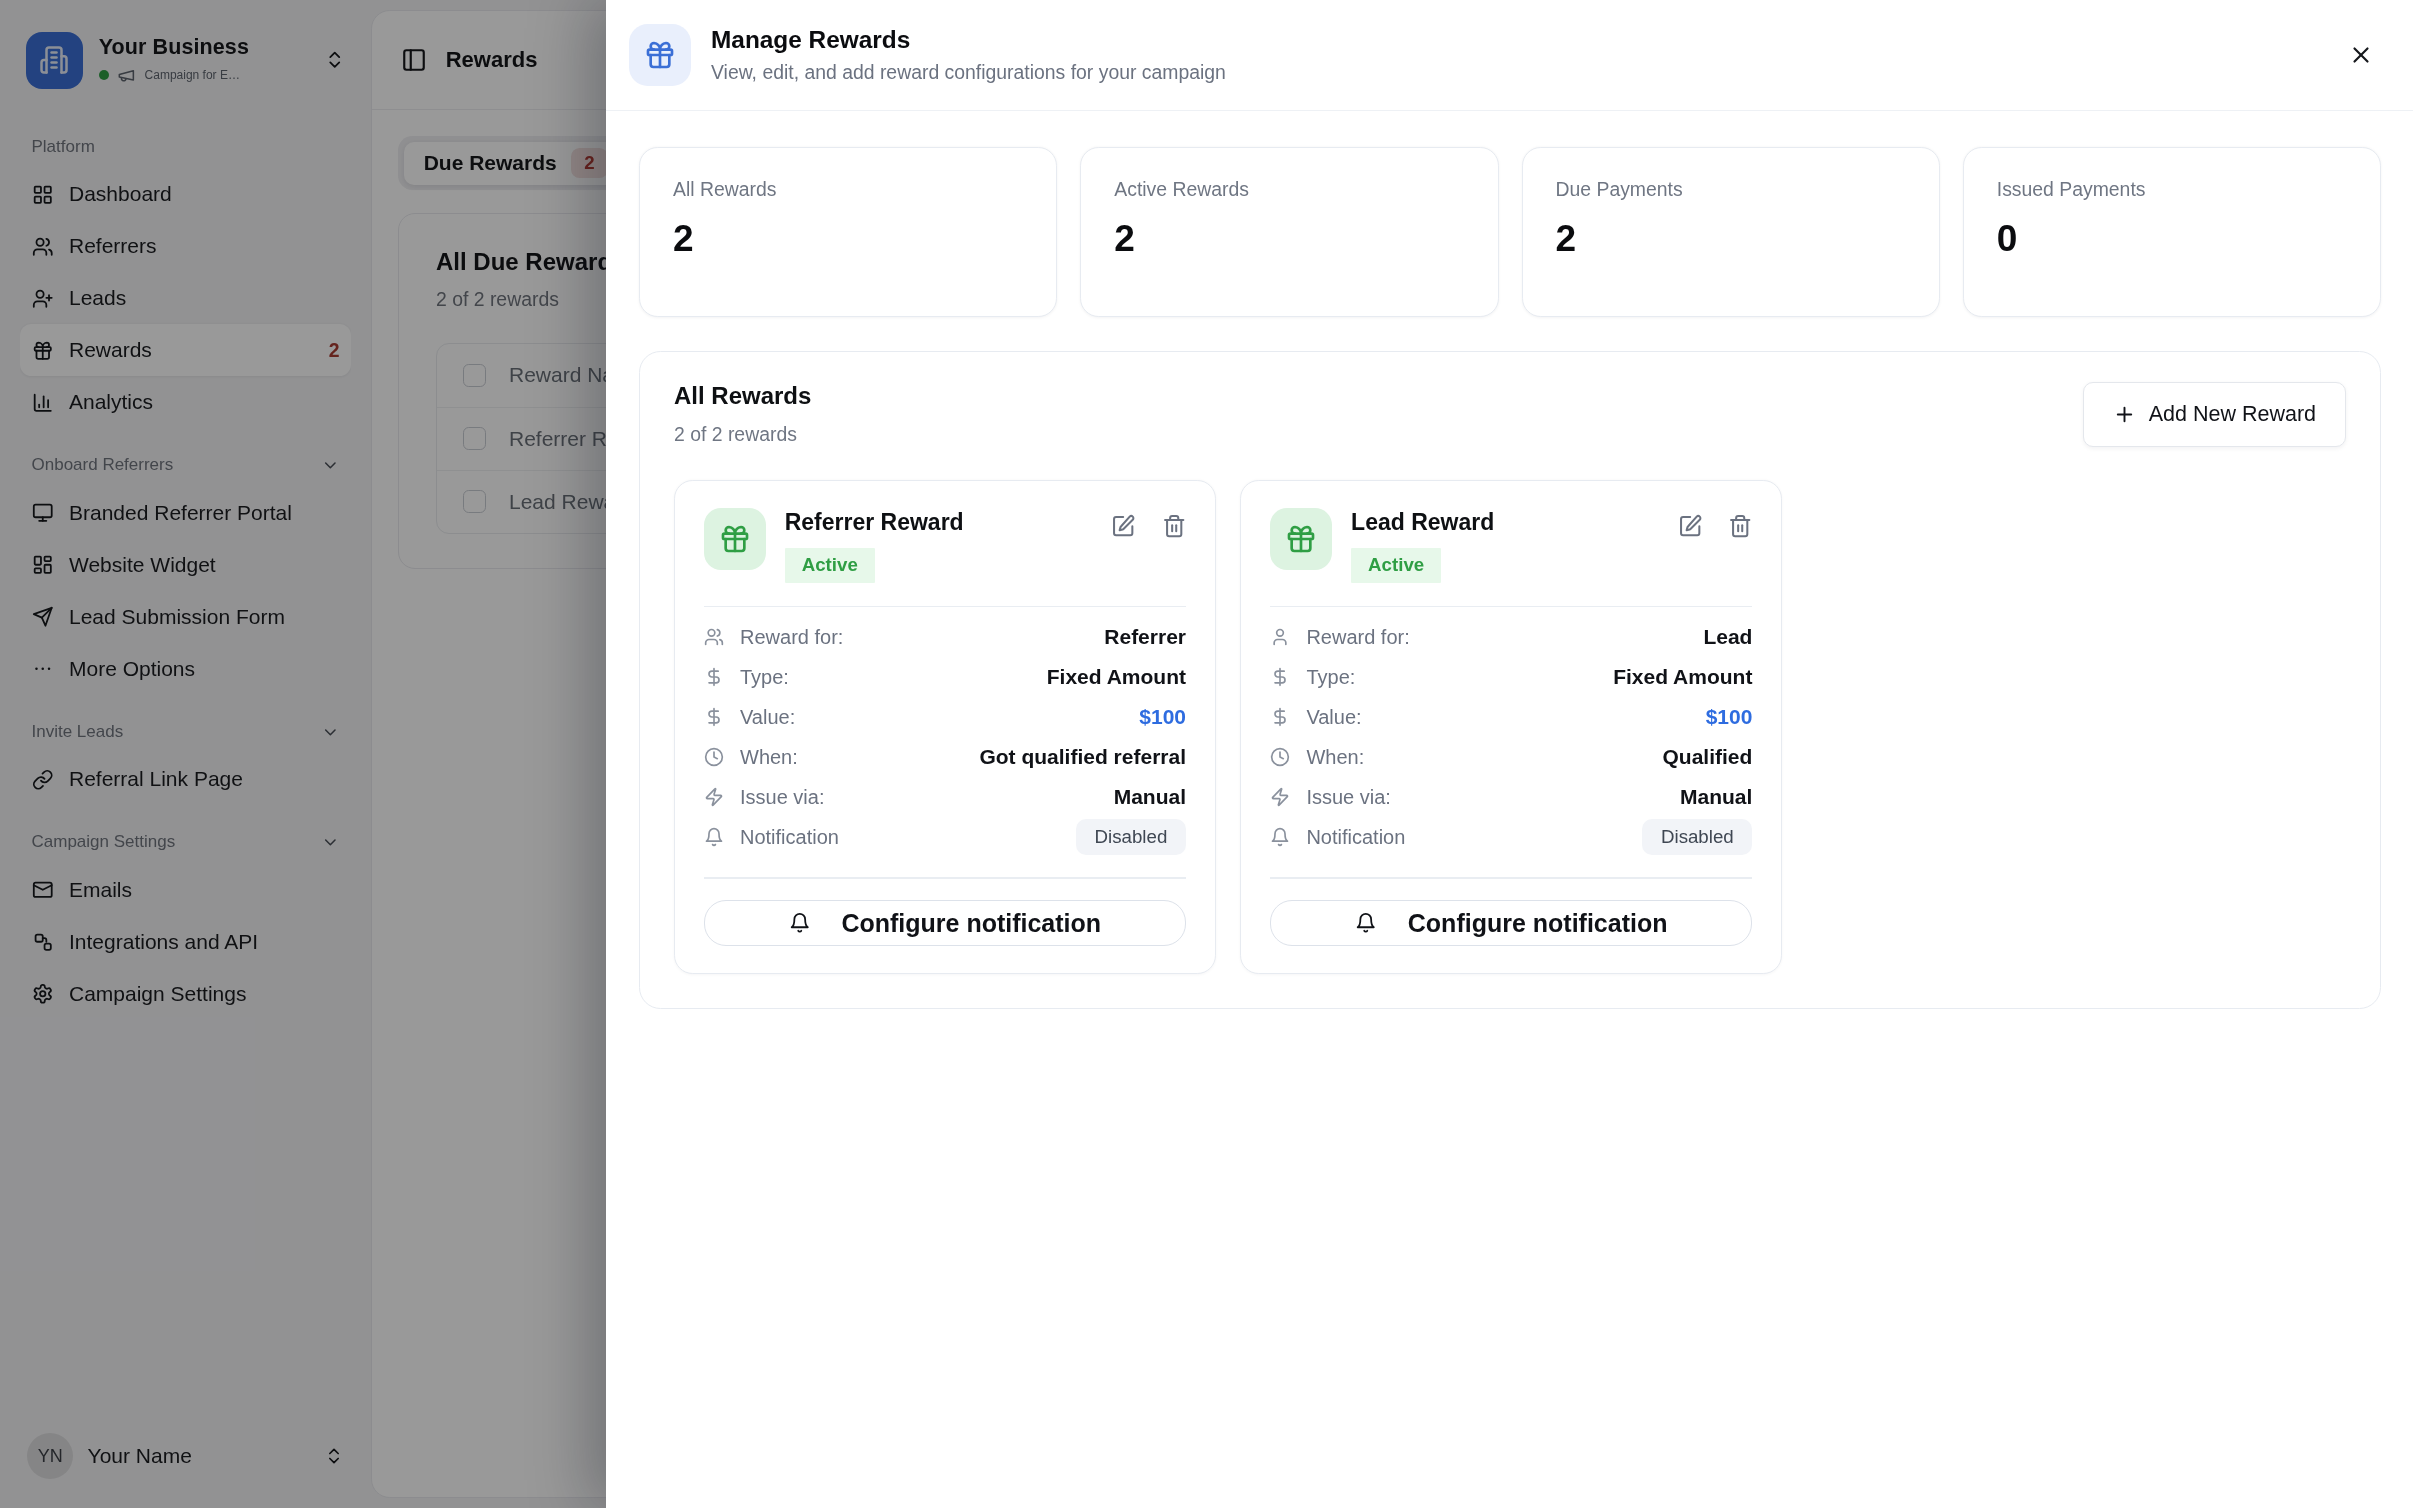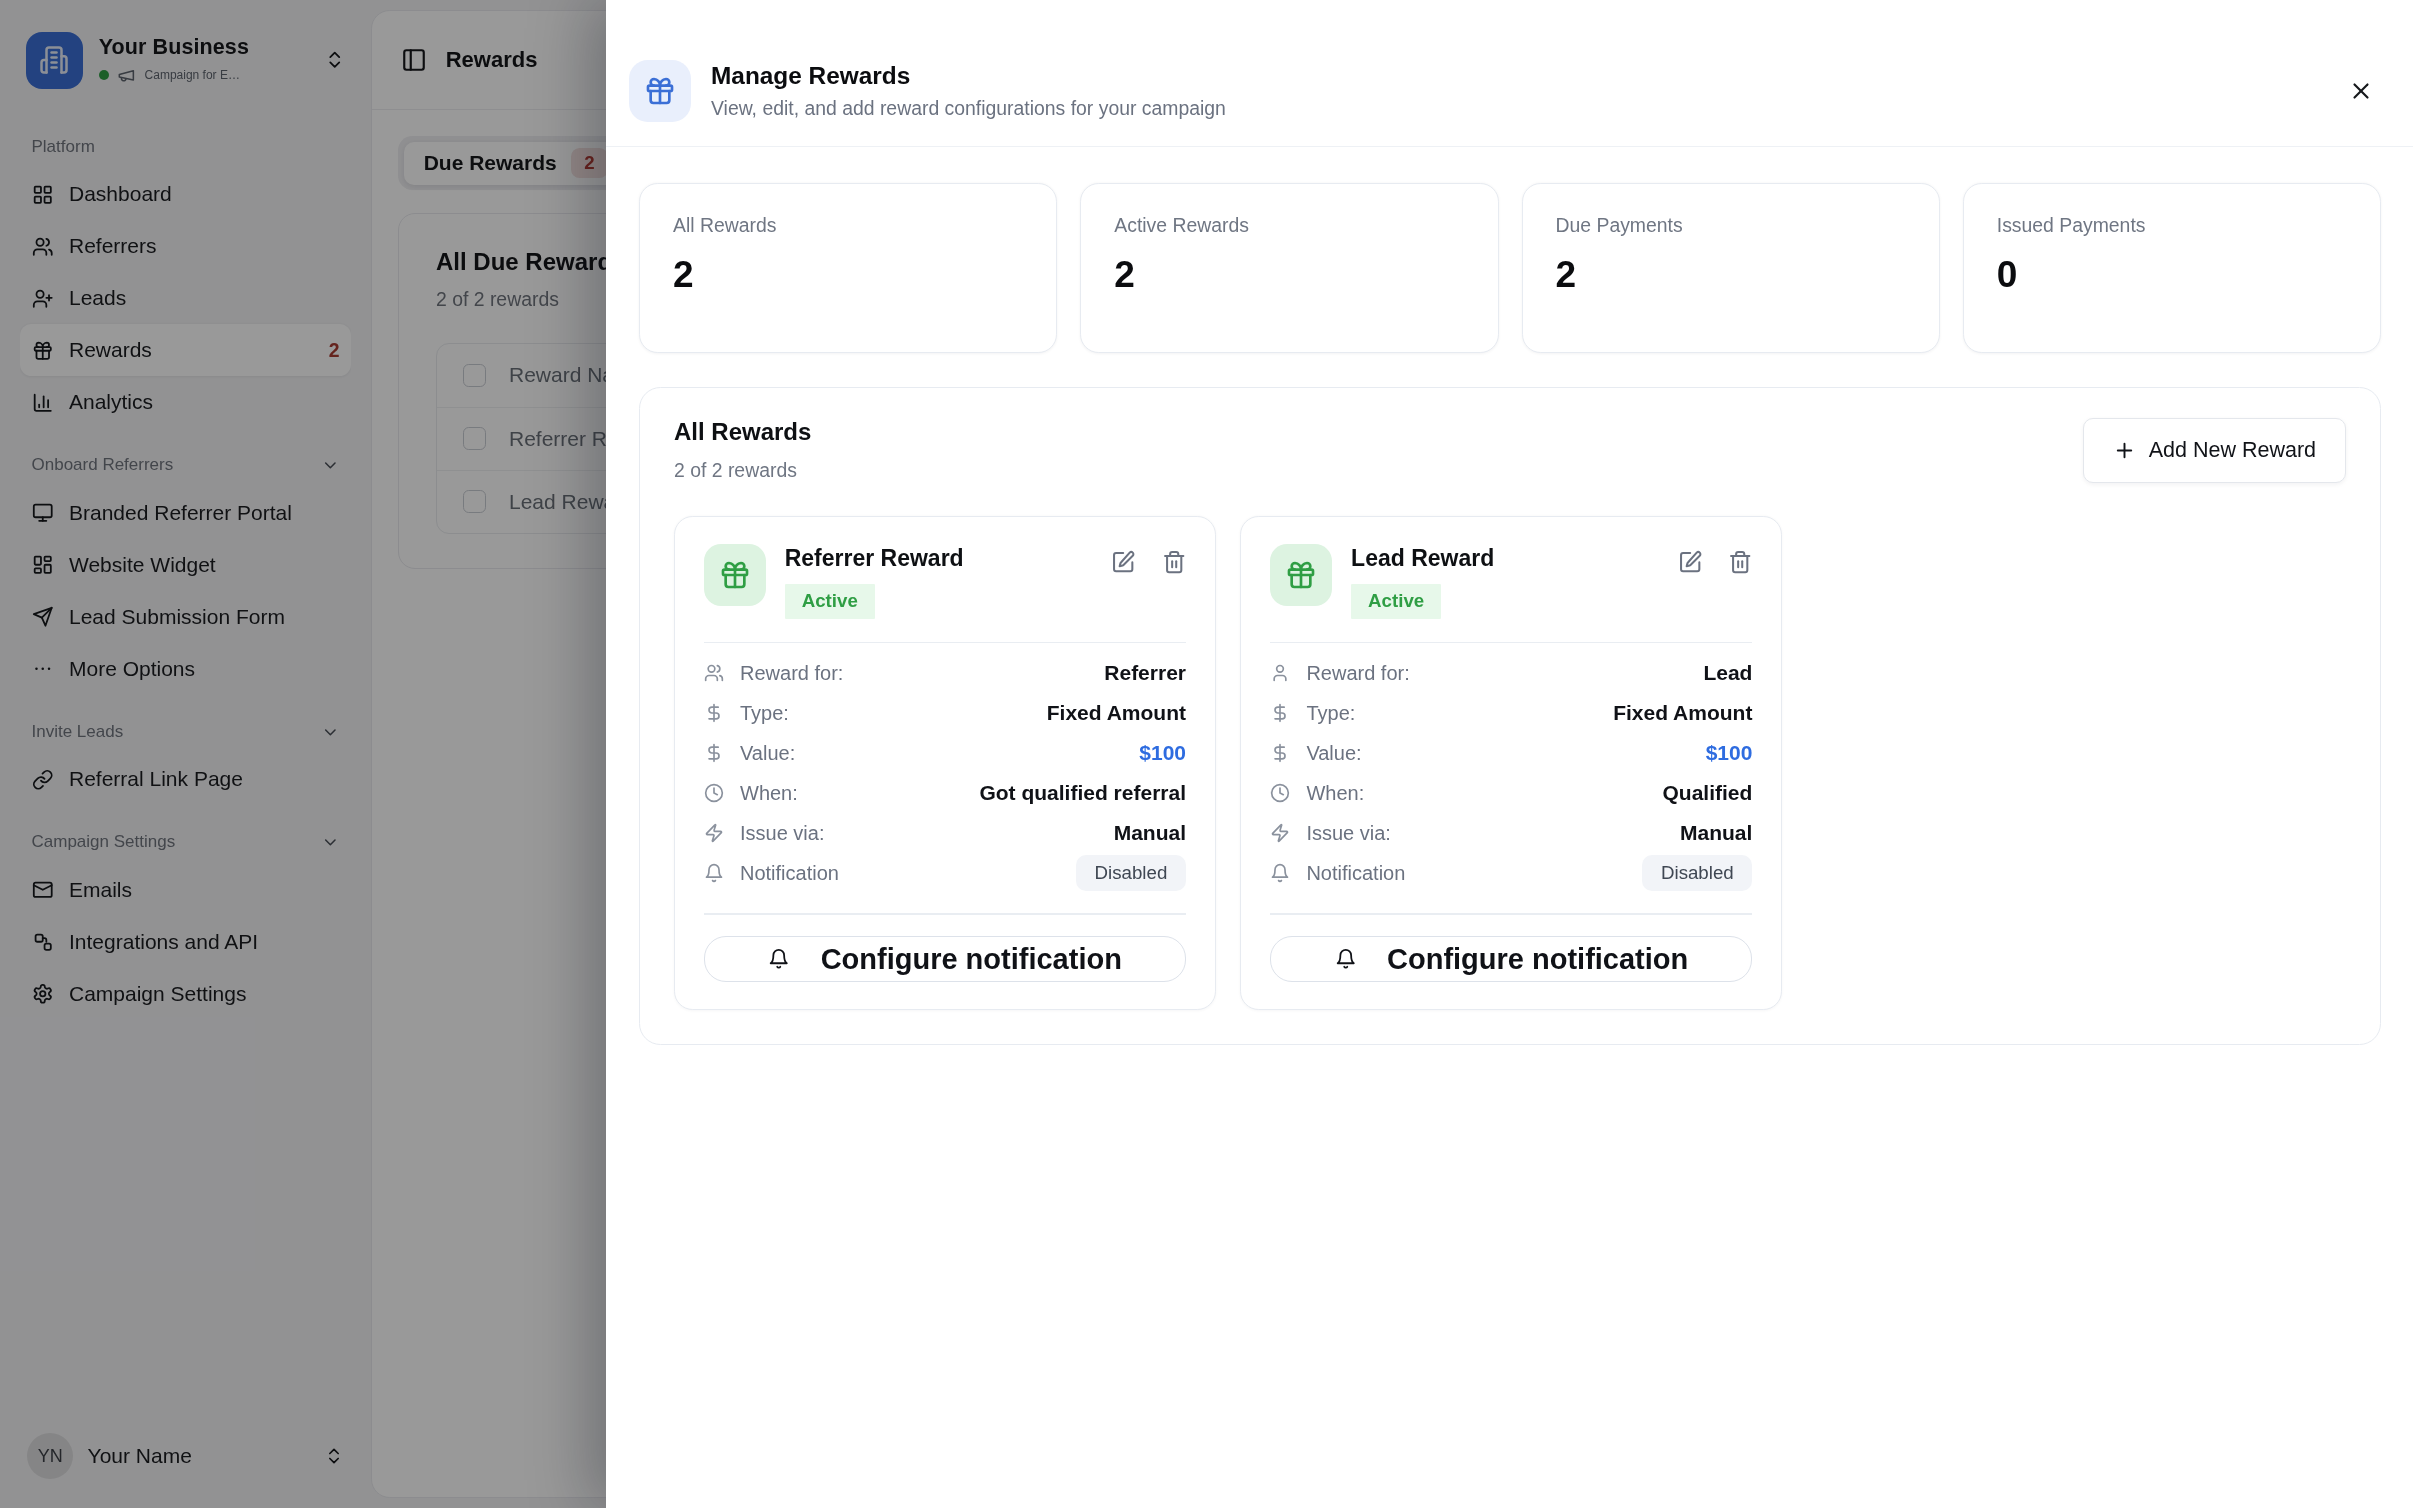--- a/index.html
+++ b/index.html
@@ -82,21 +82,21 @@
   .due-row + .due-row { border-top:1.4px solid #eef0f2; }
   .cbx { width:23px; height:23px; border:1.4px solid #c9cdd4; border-radius:5.7px; background:#fff; }
 
   
   .overlay { position:absolute; inset:0; background:rgba(0,0,0,.40); z-index:10; }
   .modal {
     position:absolute; left:606px; top:0; width:1808px; height:1508px; z-index:20;
     background:#ffffff; box-shadow:-17px 0 57px rgba(10,15,25,.28);
     display:flex; flex-direction:column;
   }
-  .m-header { height:111px; flex:none; display:flex; align-items:center; gap:20px; padding:0 40px 0 23px; border-bottom:1.4px solid #eef1f5;margin-top:36px; }
+  .m-header { height:111px; flex:none; display:flex; align-items:center; gap:20px; padding:0 40px 0 23px; border-bottom:1.4px solid #eef1f5; }
   .m-ic {
     width:62px; height:62px; border-radius:18.7px; background:#e9effc; color:#3b6fd6;
     display:flex; align-items:center; justify-content:center;
   }
   .m-title { font-size:24.4px; font-weight:700; color:#0b0c0f; }
   .m-sub { font-size:19.4px; color:#6b7280; margin-top:7.2px; }
   .m-close { margin-left:auto; color:#16181c; cursor:default; }
 
   .m-body { padding:36px 33px; }
   .stats { display:grid; grid-template-columns:repeat(4,1fr); gap:23px; }
@@ -128,21 +128,21 @@
   .rc-row { display:flex; align-items:center; height:40px; }
   .rc-row .ri { color:#8a919d; margin-right:16px; }
   .rc-label { font-size:20px; color:#6b7280; }
   .rc-val { margin-left:auto; font-size:21px; font-weight:700; color:#101217; }
   .rc-val.accent { color:#2e6ce0; }
   .rc-val.pillv { background:#f2f4f8; color:#3f4753; font-size:18.7px; font-weight:500; padding:7.2px 18.7px; border-radius:10px; }
   .rc-div2 { height:1.4px; background:#e9edf2; margin:20px 0 21.5px 0; }
   .rc-btn {
     height:46px; border:1.4px solid #dde2ea; border-radius:22px; background:#fff;
     display:flex; align-items:center; justify-content:center; gap:31px;
-    font-size:29px; font-weight:600; color:#101217; width:100%;
+    font-size:25px; font-weight:600; color:#101217; width:100%;
   }
 </style>
 </head>
 <body>
 
 <aside class="sidebar">
   <div class="ws">
     <div class="ws-logo">
         <span>
           <svg viewBox="0 0 24 24" width="30" height="30" fill="none" stroke="currentColor" stroke-width="2" stroke-linecap="round" stroke-linejoin="round">

